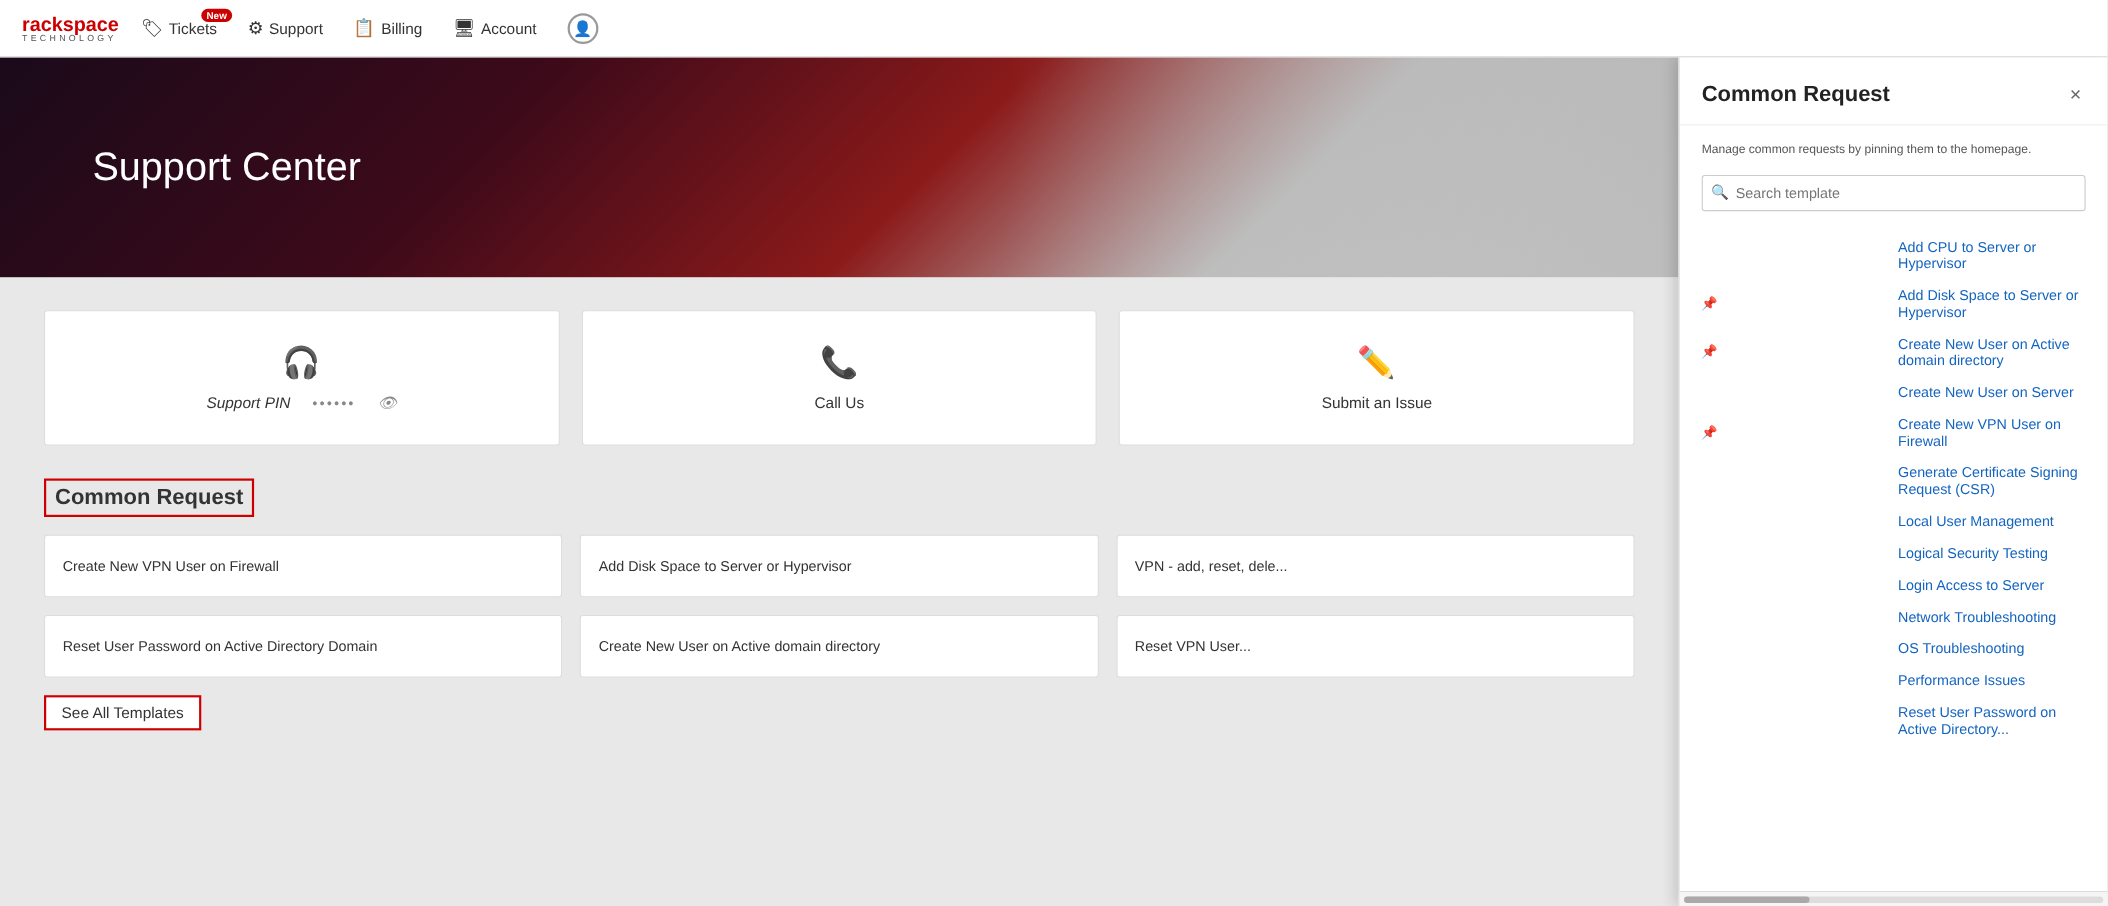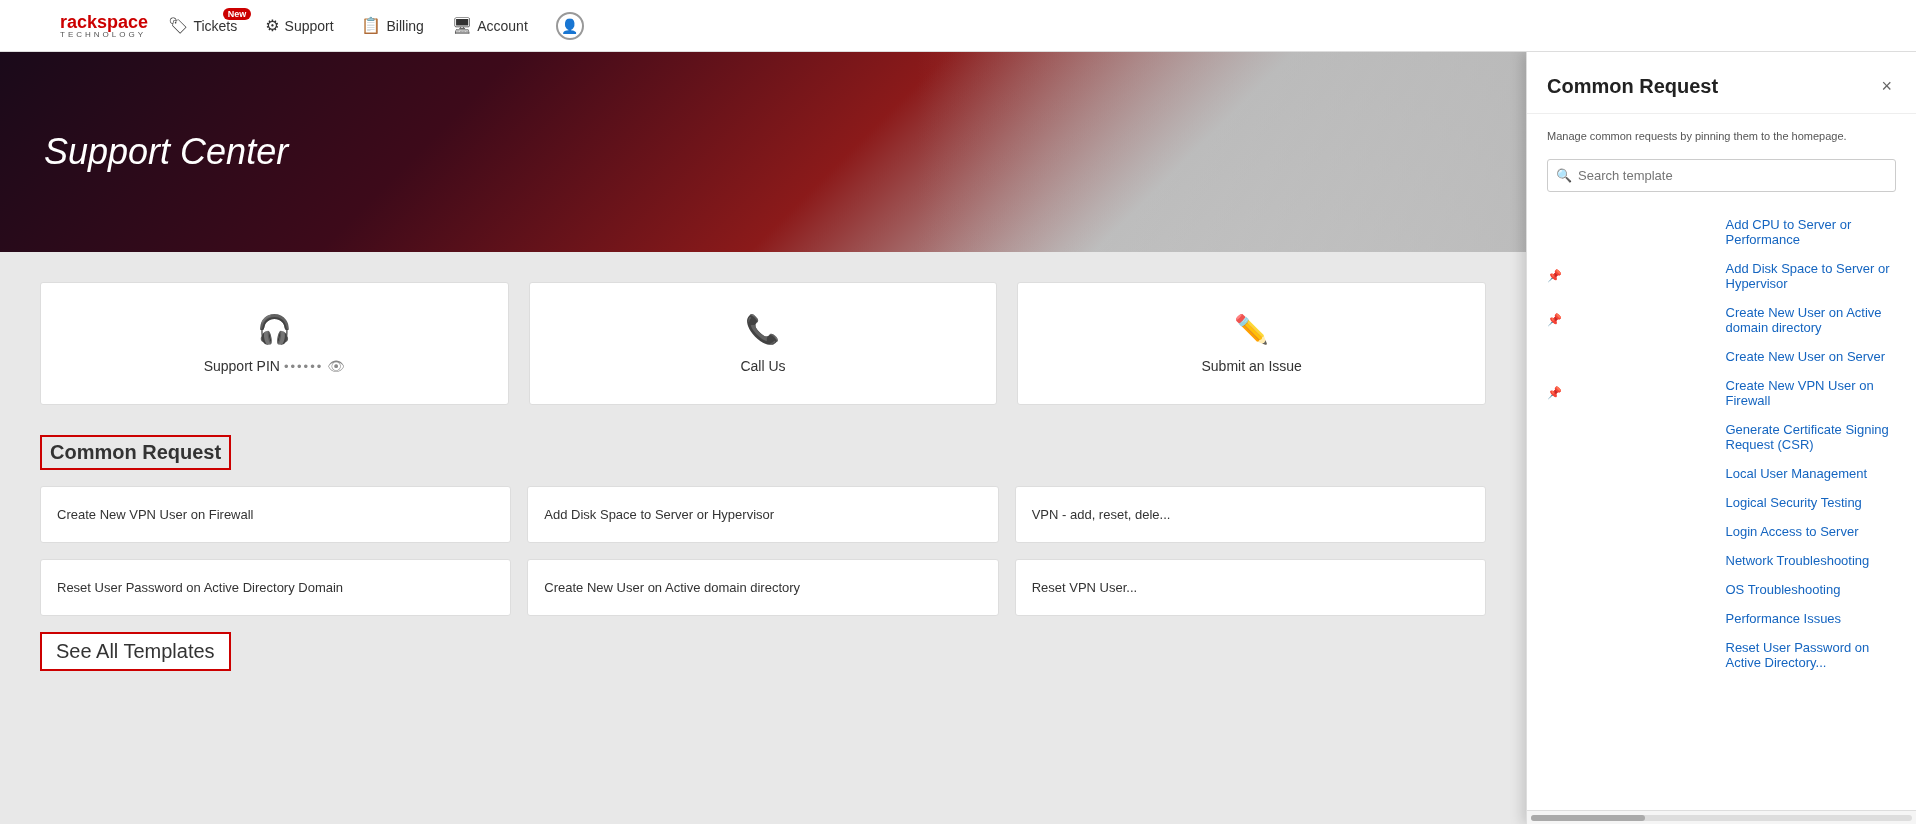--- a/index.html
+++ b/index.html
@@ -13,21 +13,20 @@
       height: 52px;
       padding: 0 20px;
       border-bottom: 1px solid #ddd;
       position: relative;
       z-index: 100;
     }
     .navbar-logo {
       display: flex;
       align-items: center;
       margin-right: 20px;
-      margin-left: 40px;
     }
     .navbar-service {
       display: flex;
       align-items: center;
       font-size: 15px;
       color: #333;
       cursor: pointer;
       margin-right: auto;
       border-left: 3px solid #cc0000;
       padding-left: 12px;
@@ -83,24 +82,23 @@
       position: relative;
     }
 
     
     .hero-banner {
       width: 100%;
       height: 200px;
       background: linear-gradient(135deg, #1a0a1a 0%, #3d0a1a 30%, #8b1a1a 55%, #c0c0c0 75%, #d0d0d0 100%);
       display: flex;
       align-items: center;
-      padding-left: 44px;
+      padding-left: 84px;
       position: relative;
       overflow: hidden;
-      font-style: italic;
     }
     .hero-title {
       font-size: 36px;
       font-weight: 300;
       color: #fff;
       z-index: 2;
       position: relative;
     }
     .hero-overlay {
       position: absolute;
@@ -165,21 +163,21 @@
       cursor: pointer;
       white-space: nowrap;
       overflow: hidden;
       text-overflow: ellipsis;
     }
 
     
     .see-all-btn {
       display: inline-block;
       margin-top: 16px;
-      font-size: 20px;
+      font-size: 14px;
       color: #333;
       border: 2px solid #cc0000;
       padding: 6px 14px;
       cursor: pointer;
       background: #fff;
     }
 
     
     .right-panel {
       width: 390px;
@@ -328,21 +326,21 @@
       <div class="hero-overlay"></div>
       <h1 class="hero-title">Support Center</h1>
     </div>
 
     <div class="cards-area">
 
       <div class="support-cards">
 
         <div class="support-card">
           <span class="support-card-icon">🎧</span>
-          <div style="display:flex;align-items:center;gap:4px;">
+          <div style="display:flex;align-items:center;gap:20px;font-style:italic;">
             <span class="support-card-label">Support PIN</span>
             <span class="pin-stars">••••••</span>
             <span class="eye-icon">👁</span>
           </div>
         </div>
 
         <div class="support-card">
           <span class="support-card-icon">📞</span>
           <span class="support-card-label">Call Us</span>
         </div>
@@ -375,21 +373,21 @@
     </div>
     <div class="drawer-subtitle">Manage common requests by pinning them to the homepage.</div>
     <div class="drawer-search">
       <span class="drawer-search-icon">🔍</span>
       <input type="text" placeholder="Search template" style="">
     </div>
     <div class="drawer-list">
 
     <div class="drawer-list-item">
           <span class="pin-marker"></span>
-          <span>Add CPU to Server or Performance</span>
+          <span>Add CPU to Server or Hypervisor</span>
         </div>
         <div class="drawer-list-item">
           <span class="pin-marker">📌</span>
           <span>Add Disk Space to Server or Hypervisor</span>
         </div>
         <div class="drawer-list-item">
           <span class="pin-marker">📌</span>
           <span>Create New User on Active domain directory</span>
         </div>
         <div class="drawer-list-item">

